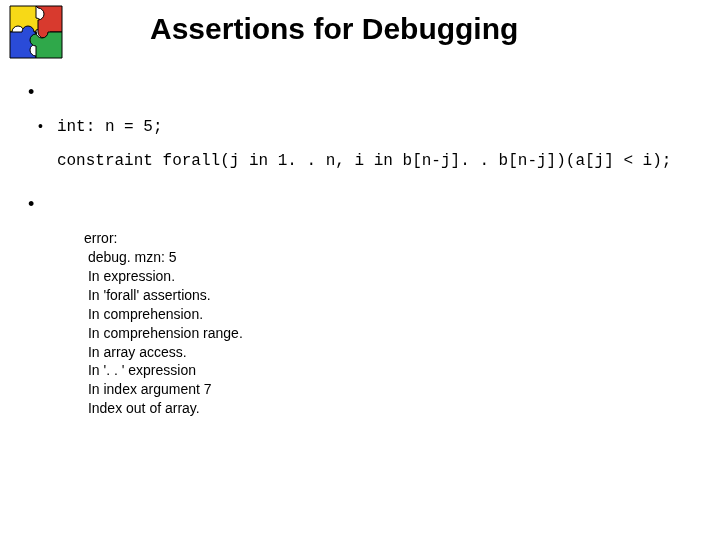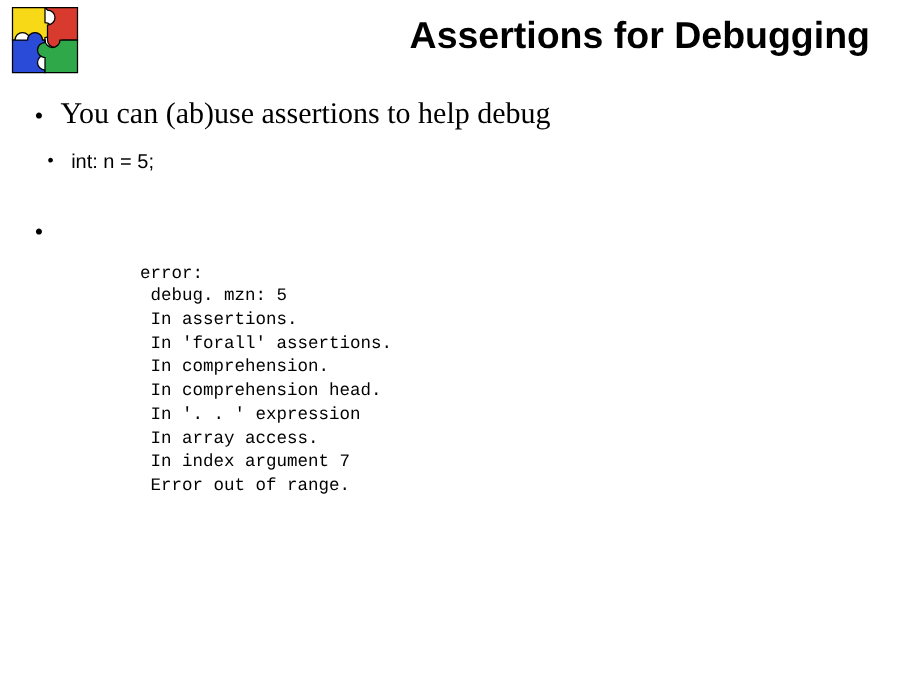--- a/index.html
+++ b/index.html
@@ -17,21 +17,21 @@
     top: 4px;
     left: 8px;
     width: 56px;
     height: 56px;
   }
   .title {
     position: absolute;
     top: 12px;
     left: 0;
     right: 24px;
-    text-align: right;
+    text-align: left;
     font-size: 30px;
     font-weight: bold;
     padding-left: 150px;
   }
   .content {
     position: absolute;
     top: 78px;
     left: 28px;
     right: 28px;
   }
@@ -57,26 +57,26 @@
     font-size: 14px;
     margin-right: 14px;
     margin-top: 1px;
     margin-left: 10px;
   }
   .code-block {
     font-family: Arial, Helvetica, sans-serif;
     font-size: 16px;
     line-height: 1.35;
   }
-  .code-line { white-space: pre; }
+  .code-line { white-space: pre; font-family: Liberation Mono, monospace; }
   .error-block {
-    font-family: Liberation Mono, monospace;
+    font-family: Liberation Sans, sans-serif;
     font-size: 14px;
     line-height: 1.35;
-    margin-left: 84px;
+    margin-left: 56px;
     margin-top: 6px;
   }
   .error-line { white-space: pre; }
   .spacer { height: 12px; }
 </style>
 </head>
 <body>
 
 <div class="logo">
   <svg viewBox="0 0 56 56" width="56" height="56">
@@ -91,41 +91,41 @@
     <path d="M28 28 a6 6 0 0 0 12 0 H54 V54 H28 V42 a6 6 0 0 1 0 -12 Z" fill="#2fa84a" stroke="#000" stroke-width="1"></path>
   </svg>
 </div>
 
 <div class="title">Assertions for Debugging</div>
 
 <div class="content">
 
   <div class="bullet-main">
     <span class="dot">•</span>
-    <span>You can (ab)use assertions to help debug</span>
   </div>
 
   <div class="bullet-code">
     <span class="dot">•</span>
     <div class="code-block">
       <div class="code-line">int: n = 5;</div>
       <div class="spacer"></div>
+      <div class="code-line">constraint forall(j in 1. . n, i in b[n-j]. . b[n-j])(a[j] &lt; i);</div>
     </div>
   </div>
 
   <div class="bullet-main">
     <span class="dot">•</span>
   </div>
 
   <div class="error-block">
     <div class="error-line">error:</div>
     <div class="error-line"> debug. mzn: 5</div>
-    <div class="error-line"> In assertions.</div>
+    <div class="error-line"> In expression.</div>
     <div class="error-line"> In 'forall' assertions.</div>
     <div class="error-line"> In comprehension.</div>
-    <div class="error-line"> In comprehension head.</div>
+    <div class="error-line"> In comprehension range.</div>
+    <div class="error-line"> In array access.</div>
     <div class="error-line"> In '. . ' expression</div>
-    <div class="error-line"> In array access.</div>
     <div class="error-line"> In index argument 7</div>
-    <div class="error-line"> Error out of range.</div>
+    <div class="error-line"> Index out of array.</div>
   </div>
 
 </div>
 
 </body></html>

